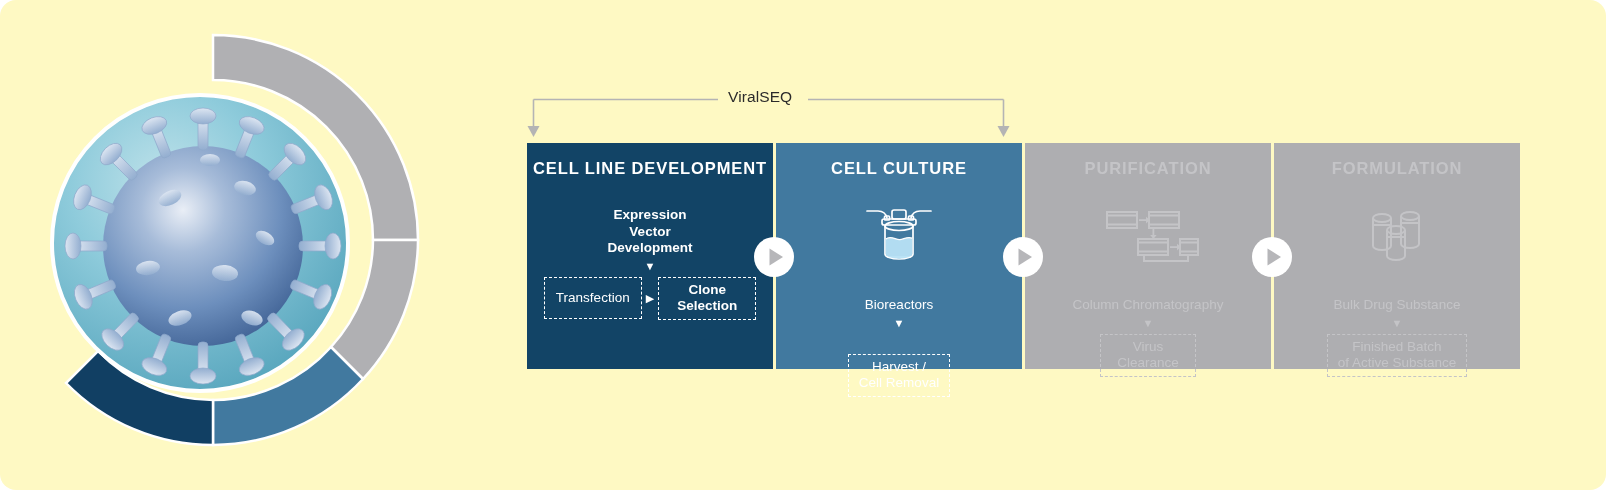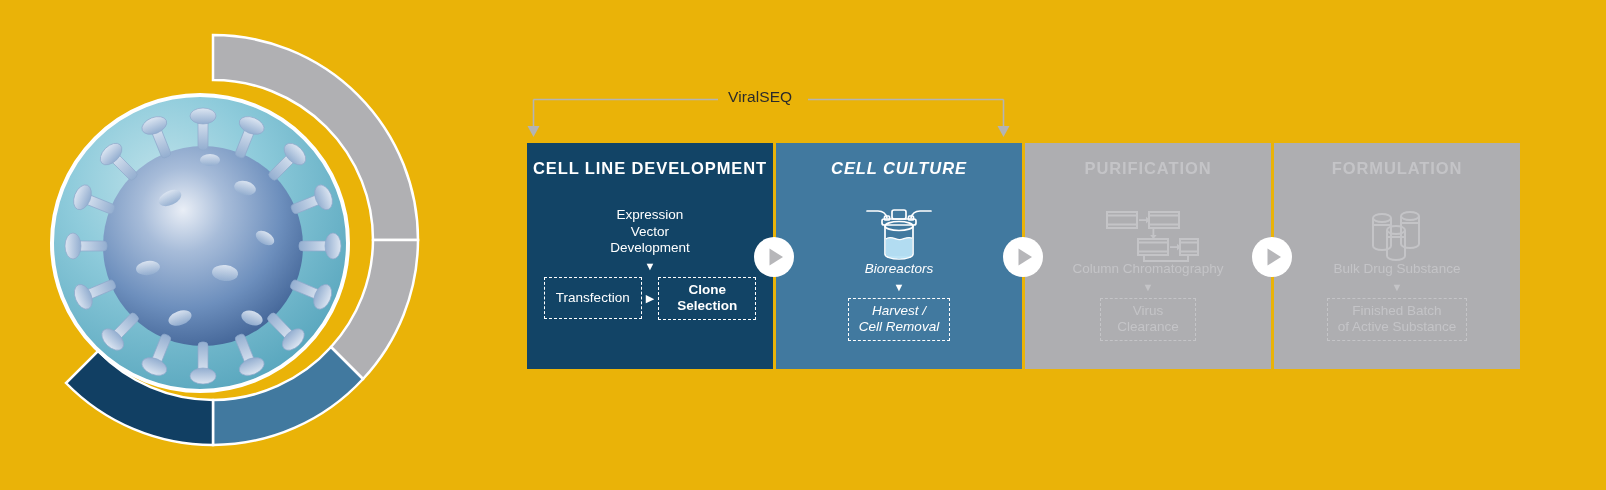--- a/index.html
+++ b/index.html
@@ -12,21 +12,22 @@
     font-family: "Liberation Sans", sans-serif;
     width: 1606px;
     height: 490px;
     overflow: hidden;
     position: relative;
   }
   #root {
     position: relative;
     width: 1606px;
     height: 490px;
-    background: #eab308;
+    background: #fef9c3;
+    border-radius: 16px;
   }
 
   
   #virus-graphic {
     position: absolute;
     left: 20px;
     top: 18px;
     width: 420px;
     height: 434px;
   }
@@ -91,20 +92,21 @@
     height: 52px;
     display: flex;
     align-items: center;
     justify-content: center;
   }
   .stage-caption {
     font-size: 13.5px;
     line-height: 16.5px;
     text-align: center;
     white-space: pre-line;
+    margin-top: 36px;
   }
   .stage-caret {
     font-size: 11px;
     line-height: 11px;
     margin-top: 4px;
     margin-bottom: 5px;
   }
   .sub-row {
     display: flex;
     align-items: center;
@@ -125,36 +127,36 @@
     min-height: 42px;
   }
   .sub-sep {
     font-size: 11px;
     padding: 0 4px;
     line-height: 11px;
   }
 
   
   .stage.dark   { background: #124466; }
-  .stage.mid    { background: #41799f; font-style: italic; }
+  .stage.mid    { background: #41799f; }
   .stage.gray   { background: #aeaeb1; }
 
   .stage.dark .stage-title,
   .stage.dark .stage-caption,
   .stage.dark .stage-caret,
   .stage.dark .sub-box,
   .stage.dark .sub-sep { color: #ffffff; }
   .stage.dark .sub-box { border-color: #ffffff; }
 
   .stage.mid .stage-title,
   .stage.mid .stage-caption,
   .stage.mid .stage-caret,
   .stage.mid .sub-box,
   .stage.mid .sub-sep { color: #ffffff; }
-  .stage.mid .sub-box { border-color: #ffffff; }
+  .stage.mid .sub-box { border-color: #ffffff; margin-top: 20px; }
 
   .stage.gray .stage-title,
   .stage.gray .stage-caption,
   .stage.gray .stage-caret,
   .stage.gray .sub-box,
   .stage.gray .sub-sep { color: #c4c4c7; }
   .stage.gray .sub-box { border-color: #c4c4c7; }
 
   
   .connector {
@@ -306,21 +308,21 @@
   </div>
   <div id="viralseq-label">ViralSEQ</div>
 
   <div id="stage-strip">
 
     <div class="stage dark">
       <div class="stage-title">CELL LINE
 DEVELOPMENT</div>
       <div class="stage-body">
         <div class="stage-icon" style="height:0;"></div>
-        <div class="stage-caption" style="margin-top:-2px;">Expression
+        <div class="stage-caption" style="margin-top:-2px;font-weight:bold;">Expression
 Vector
 Development</div>
         <div class="stage-caret">▼</div>
         <div class="sub-row">
           <div class="sub-box" style="width:98px;text-align:right;">Transfection</div>
           <div class="sub-sep">▶</div>
           <div class="sub-box" style="width:98px;font-weight:bold;">Clone
 Selection</div>
         </div>
       </div>

